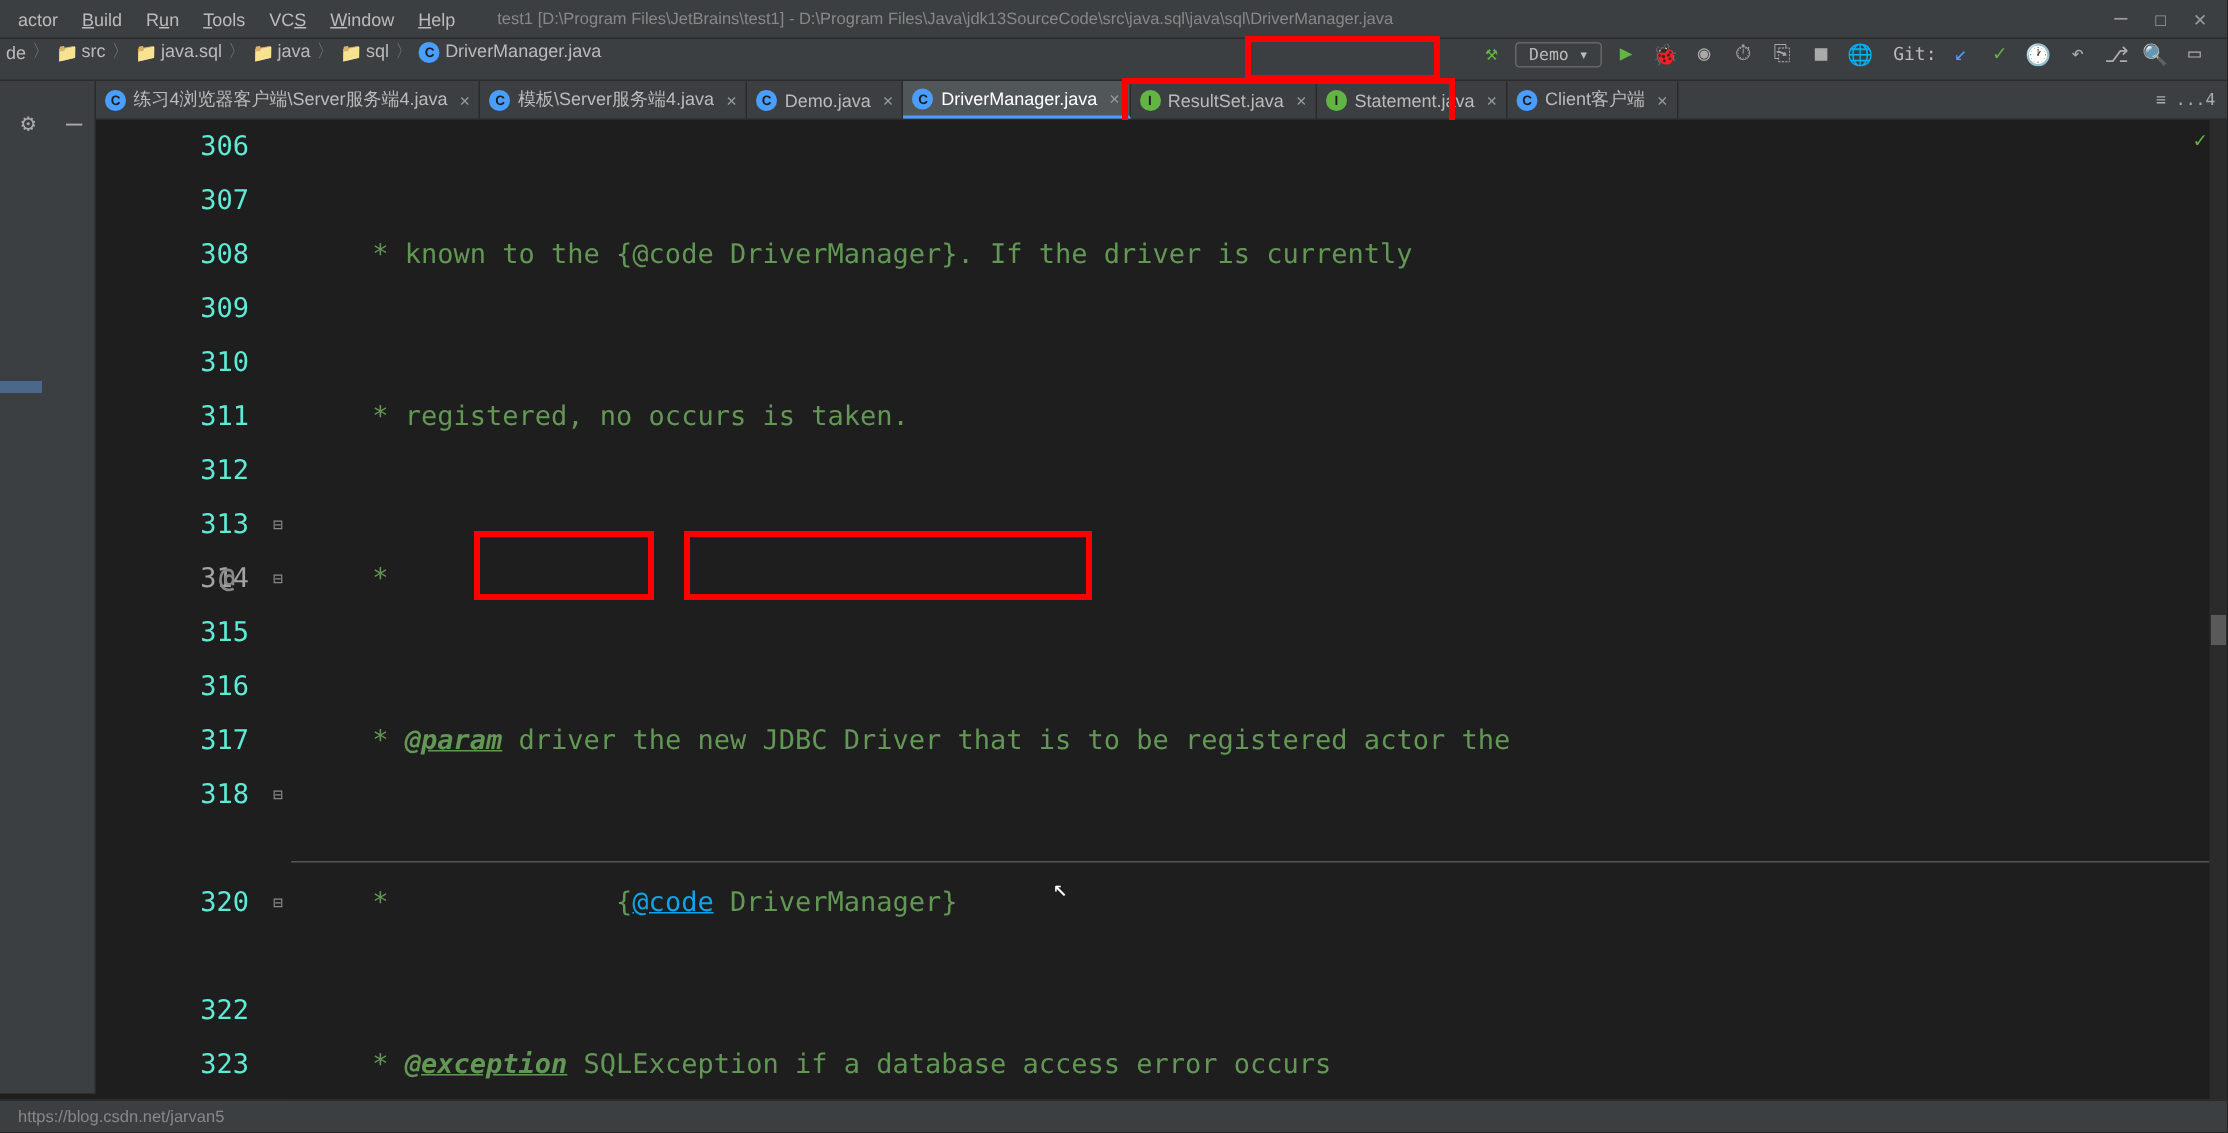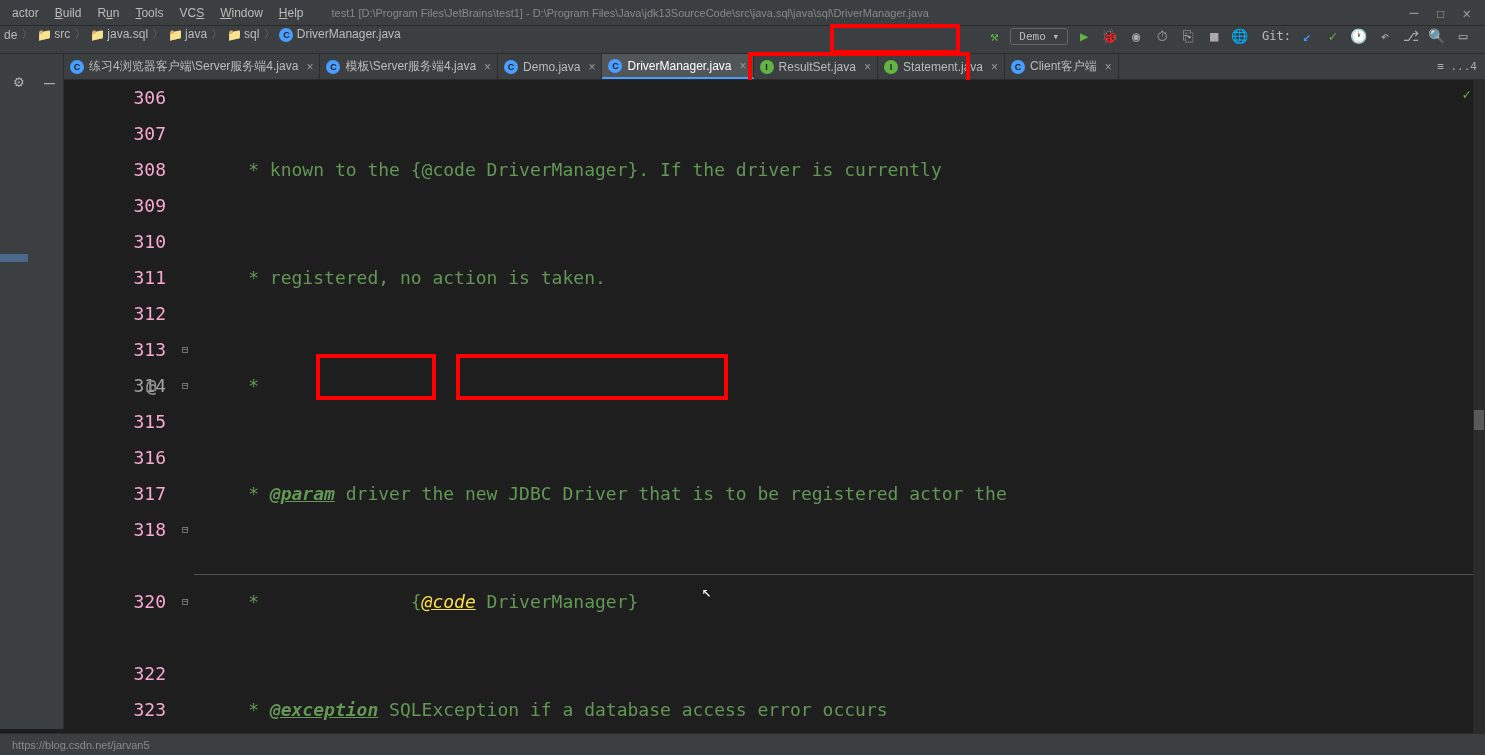--- a/index.html
+++ b/index.html
@@ -152,39 +152,39 @@
 }
 .gutter {
   position: absolute;
   left: 0;
   top: 0;
   width: 130px;
   height: 100%;
   background: #1e1e1e;
 }
 .line-num {
-  color: #f9a8d4;
+  color: #5eead4;
   text-align: right;
   padding-right: 28px;
   font-family: 'Consolas', monospace;
 }
 .line-num.current { color: #a4a3a3; }
 .code-area {
   position: absolute;
   left: 130px;
   top: 0;
   right: 12px;
   height: 100%;
   font-family: 'Consolas', monospace;
   white-space: pre;
 }
 .code-line { height: 36px; }
 .comment { color: #629755; font-style: normal; }
 .javadoc-tag { color: #629755; font-style: italic; font-weight: bold; text-decoration: underline; }
-.javadoc-tag-inline { color: #fde047; font-style: italic; text-decoration: underline; }
+.javadoc-tag-inline { color: #0ea5e9; text-decoration: underline; }
 .divider-line {
   position: absolute;
   left: 130px;
   right: 12px;
   height: 1px;
   background: #555;
 }
 .scrollbar-v {
   position: absolute;
   right: 0;
@@ -372,21 +372,21 @@
     <div class="line-num" style="position:absolute;top:576px;width:100%">322</div>
     <div class="line-num" style="position:absolute;top:612px;width:100%">323</div>
     <div class="line-num" style="position:absolute;top:648px;width:100%">324</div>
     <span class="fold-icon" style="top:252px;left:118px">⊟</span>
     <span class="fold-icon" style="top:288px;left:118px">⊟</span>
     <span class="fold-icon" style="top:432px;left:118px">⊟</span>
     <span class="fold-icon" style="top:504px;left:118px">⊟</span>
   </div>
   <div class="code-area">
     <div class="code-line"><span class="comment">     * known to the {@code DriverManager}. If the driver is currently</span></div>
-    <div class="code-line"><span class="comment">     * registered, no action is taken.</span></div>
+    <div class="code-line"><span class="comment">     * registered, no occurs is taken.</span></div>
     <div class="code-line"><span class="comment">     *</span></div>
     <div class="code-line"><span class="comment">     * </span><span class="javadoc-tag">@param</span><span class="comment"> driver the new JDBC Driver that is to be registered actor the</span></div>
     <div class="code-line"><span class="comment">     *              {</span><span class="javadoc-tag-inline">@code</span><span class="comment"> DriverManager}</span></div>
     <div class="code-line"><span class="comment">     * </span><span class="javadoc-tag">@exception</span><span class="comment"> SQLException if a database access error occurs</span></div>
     
     
     
     
     
     

